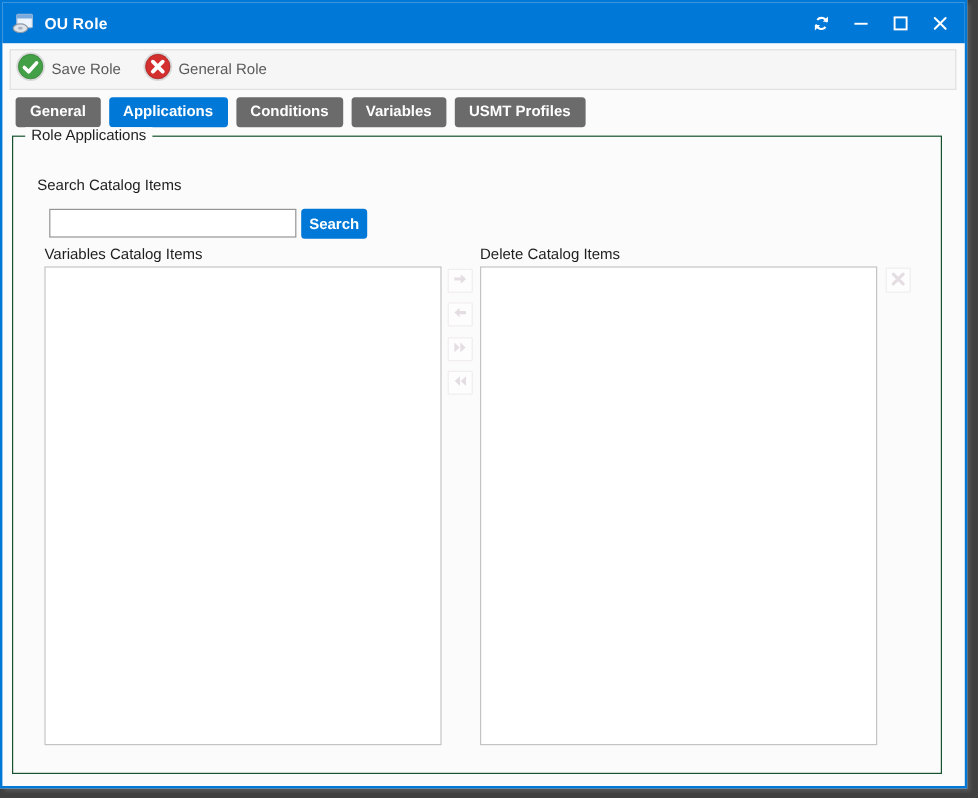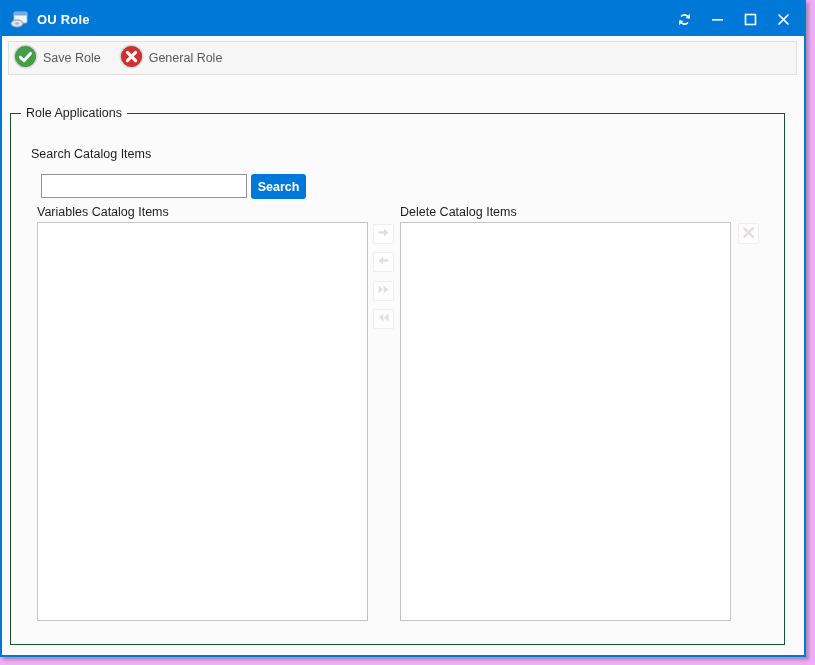--- a/index.html
+++ b/index.html
@@ -2,21 +2,21 @@
 <html><head>
 <meta charset="utf-8">
 <style>
   * { box-sizing: border-box; }
   html,body { margin:0; padding:0; }
   body {
     font-family: "Liberation Sans", sans-serif;
     background:#ffffff;
     width:815px; height:665px;
   }
-  .canvas { position:relative; width:815px; height:665px; overflow:hidden; background:#f0abfc; }
+  .canvas { position:relative; width:815px; height:665px; overflow:hidden; background:#404040; }
 
   
   .window {
     position:absolute; left:0; top:0; width:806px; height:657px;
     border:2px solid #0078d7; background:#fbfbfb;
     box-shadow:3px 3px 3px rgba(110,110,110,.5);
   }
 
   
   .titlebar {
@@ -151,20 +151,27 @@
           <svg width="25" height="25" viewBox="0 0 25 25">
             <circle cx="12.5" cy="12.5" r="12" fill="#d9d9d9"></circle>
             <circle cx="12.5" cy="12.5" r="10.2" fill="#d32f2f" stroke="#a02020" stroke-width=".6"></circle>
             <path d="M8.4 8.4l8.2 8.2M16.6 8.4l-8.2 8.2" stroke="#fff" stroke-width="3.2" stroke-linecap="round"></path>
           </svg>
         </span>
         <span class="tool-label">General Role</span>
       </div>
     </div>
 
+    <div class="tabs">
+      <div class="tab">General</div>
+      <div class="tab active">Applications</div>
+      <div class="tab">Conditions</div>
+      <div class="tab">Variables</div>
+      <div class="tab">USMT Profiles</div>
+    </div>
 
     <div class="groupbox">
       <span class="legend">Role Applications</span>
 
       <span class="field-label lbl-search">Search Catalog Items</span>
       <input class="search-input" type="text" value="" style="">
       <button class="search-btn">Search</button>
 
       <span class="field-label lbl-available">Variables Catalog Items</span>
       <span class="field-label lbl-current">Delete Catalog Items</span>

